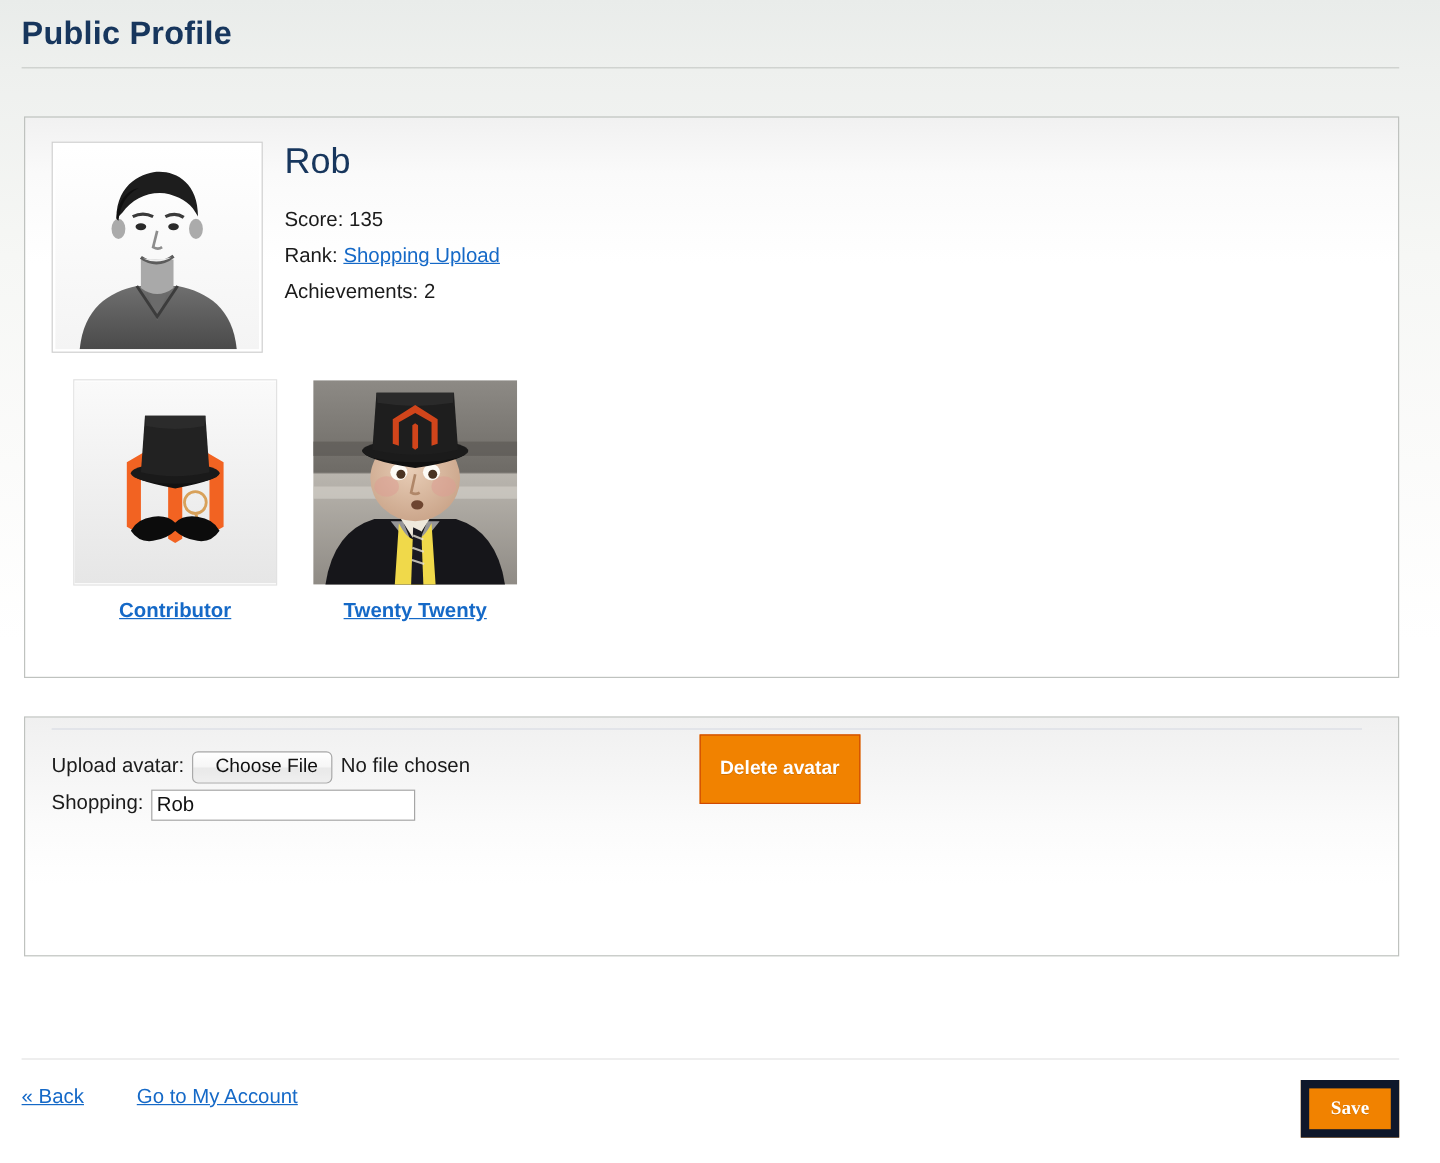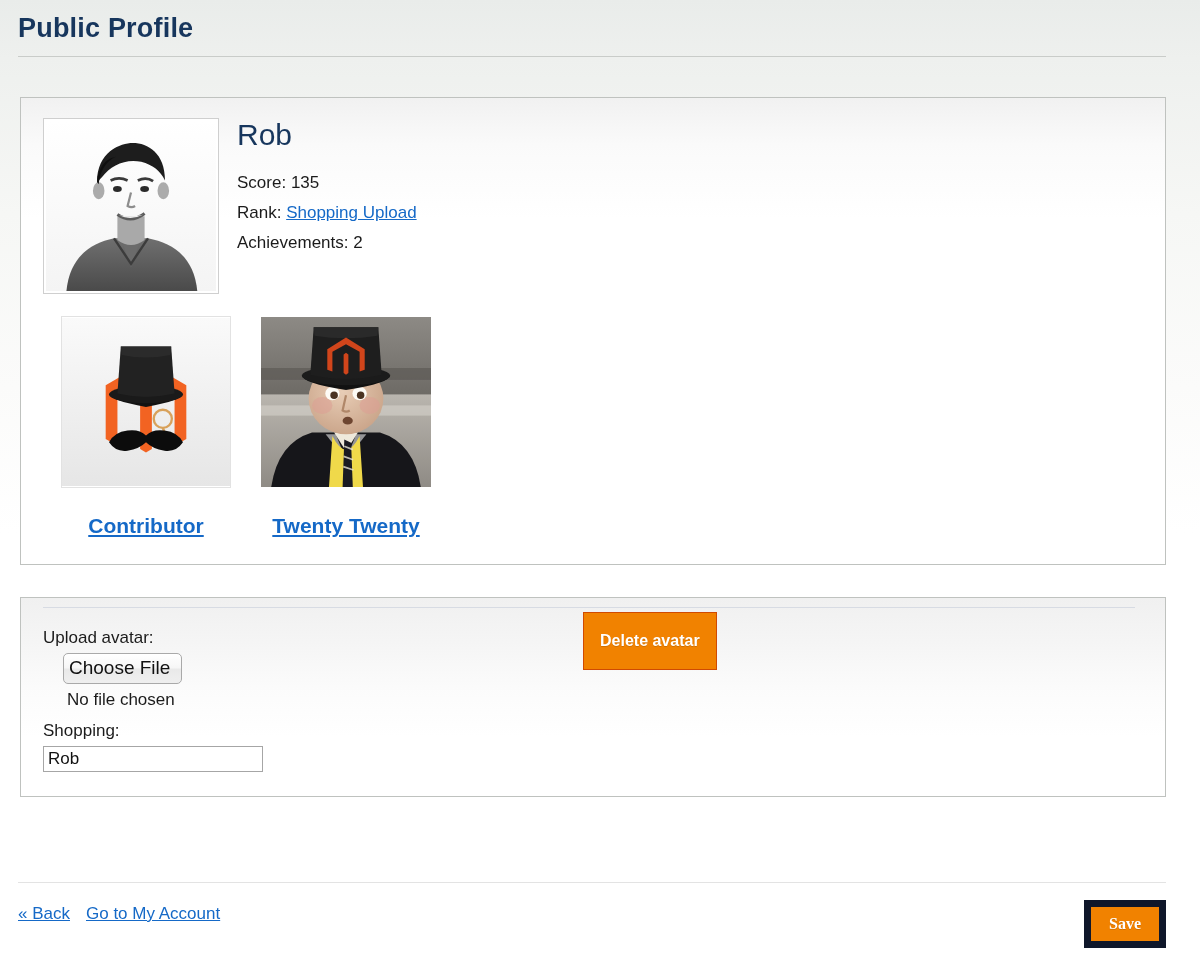--- a/index.html
+++ b/index.html
@@ -87,22 +87,22 @@
   .badges{ display:flex; padding:22px 0 0 40px; gap:30px; }
   .badge{ width:170px; text-align:center; }
   .badge-img{
     width:170px; height:172px;
     display:block;
     border:1px solid #e2e2e2;
   }
   .badge-img.noborder{ border:none; }
   .badge-label{
     display:inline-block;
-    margin-top:26px;
-    font-size:21px;
+    margin-top:11px;
+    font-size:17px;
     font-weight:bold;
     color:#1569c7;
     text-decoration:underline;
     cursor:pointer;
     text-align:right;
   }
 
   
   .settings-head{
     display:flex;
@@ -121,39 +121,37 @@
     background:#d7dbe3;
     margin:9px 30px 0 22px;
   }
 
   .settings-body{ padding:14px 0 0 22px; position:relative; }
   .form-line{
     font-size:17px;
     color:#1b1b1b;
     line-height:31px;
     display:flex;
-    align-items:flex-start;
+    align-items:flex-end;
     white-space:nowrap;
-    flex-direction:column;
   }
   .form-line .lbl{ margin-right:6px; }
 
   .choose-file-btn{
     font-family:"Liberation Sans", sans-serif;
-    font-size:19px;
+    font-size:16px;
     color:#111;
     background:linear-gradient(180deg,#ffffff 0%,#f6f6f6 48%,#e9e9e9 52%,#efefef 100%);
     border:1px solid #a9a9a9;
     border-radius:5px;
-    padding:3px 11px 4px 5px;
+    padding:3px 11px 4px 19px;
     cursor:pointer;
     box-shadow:0 1px 0 rgba(255,255,255,0.8) inset;
-    margin-left:20px;
-  }
-  .no-file{ margin-left:24px; font-size:17px; color:#1b1b1b; }
+  }
+  .no-file{ margin-left:7px; font-size:17px; color:#1b1b1b; }
 
   .checkbox{
     width:16px; height:16px;
     border:1px solid #9aa3ad;
     border-radius:3px;
     background:linear-gradient(180deg,#f2f8ff 0%,#cfe4f8 100%);
     display:inline-block;
     position:relative;
     margin-right:6px;
     flex:0 0 auto;
@@ -204,21 +202,21 @@
   }
   .footer{
     position:absolute;
     left:0; right:0; top:898px;
     height:60px;
     padding:0 34px 0 18px;
     display:flex;
     align-items:flex-start;
     justify-content:space-between;
   }
-  .footer-links{ display:flex; gap:16px; padding-top:6px; }
+  .footer-links{ display:flex; gap:44px; padding-top:6px; }
   .footer-link{
     font-size:17px;
     color:#1569c7;
     text-decoration:underline;
     cursor:pointer;
   }
   .save-btn{
     font-family:Liberation Serif, serif;
     font-size:16px;
     font-weight:bold;

